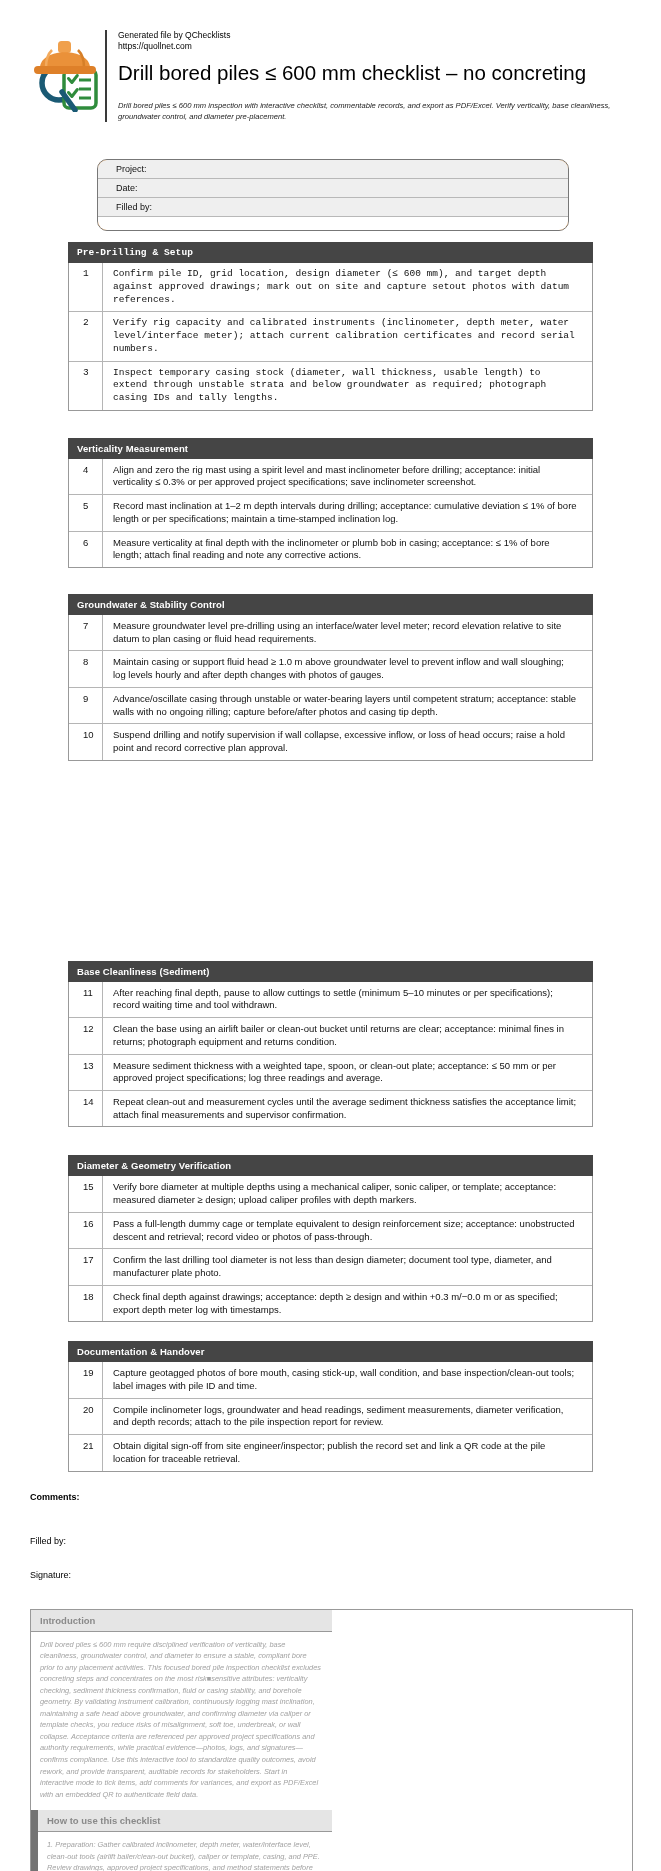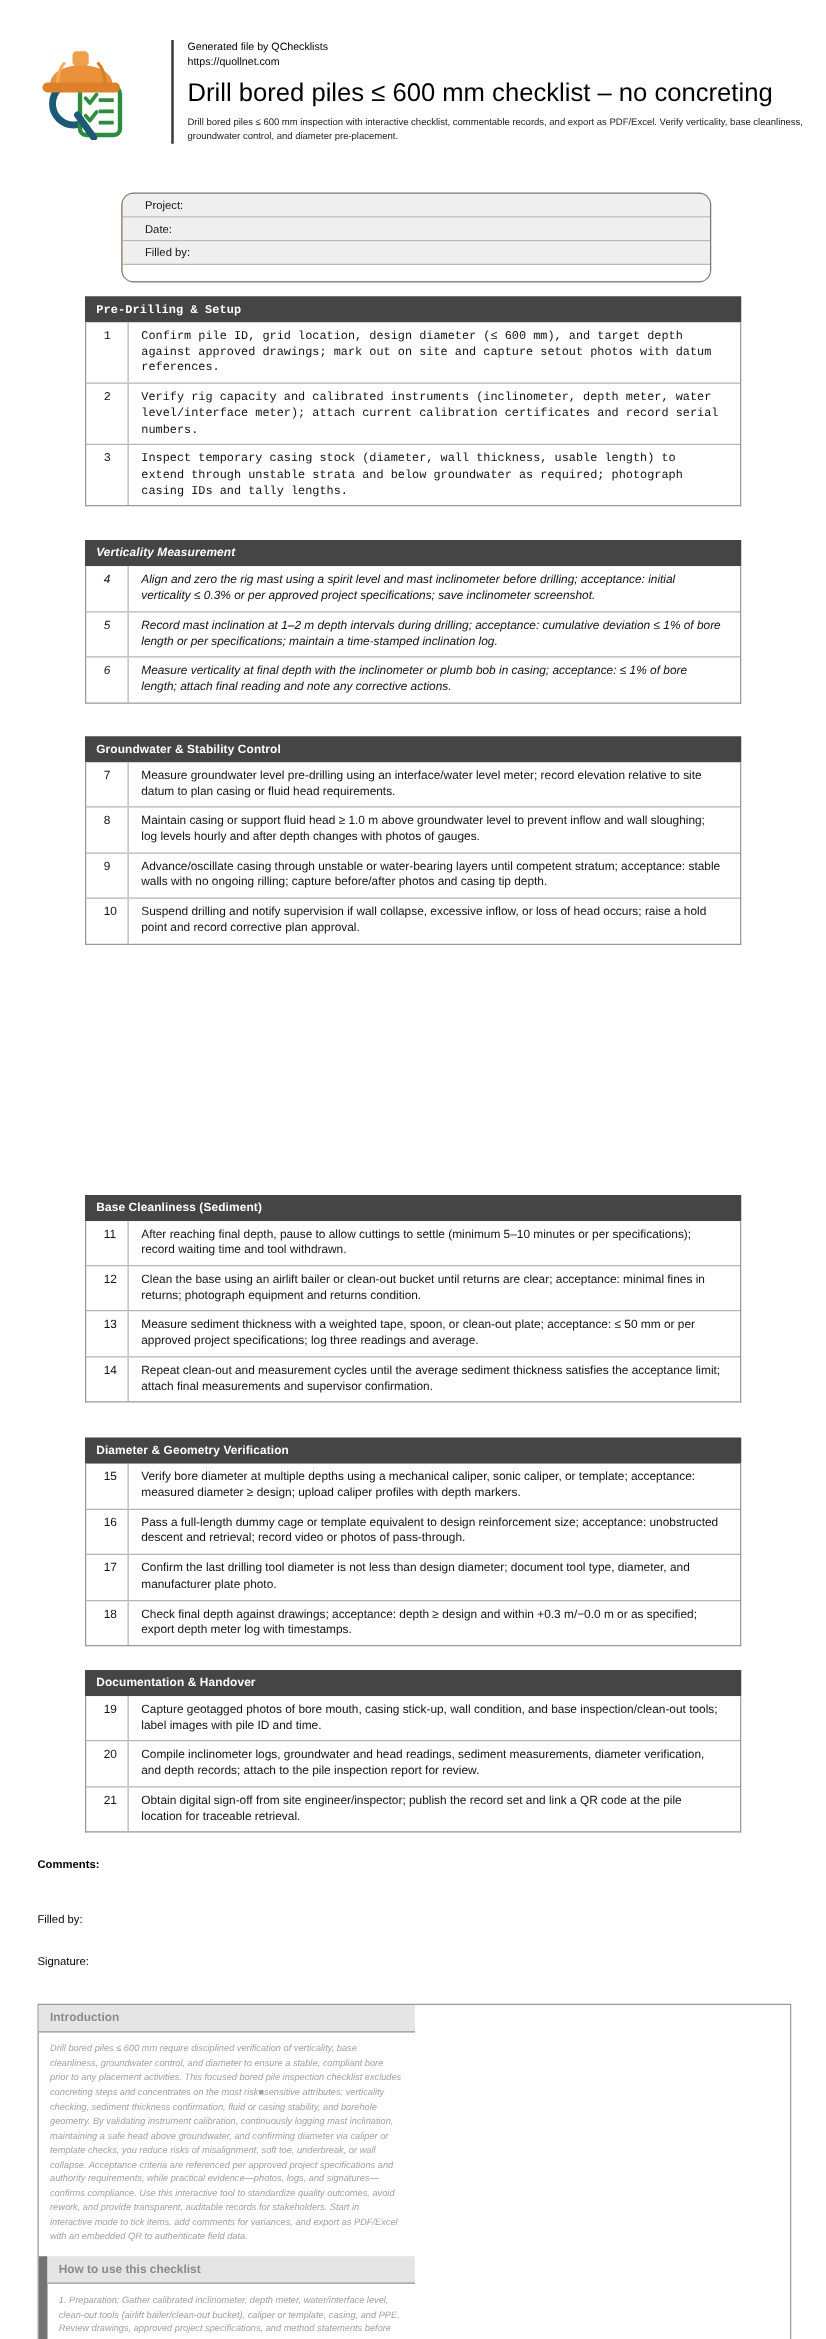--- a/index.html
+++ b/index.html
@@ -5,44 +5,44 @@
   * { margin:0; padding:0; box-sizing:border-box; }
   html,body { background:#fff; }
   body {
     width:661px; min-height:1871px;
     font-family:"Liberation Sans", sans-serif;
     color:#111;
     position:relative;
   }
 
   
-  .header { display:flex; padding:30px 0 0 30px; align-items:center;gap:32px; }
+  .header { display:flex; padding:30px 0 0 30px; align-items:flex-start; }
   .logo { flex:0 0 72px; width:72px; margin-top:2px; }
   .header-text { margin-left:3px; border-left:2px solid #3a3a3a; padding-left:11px; }
   .gen-line, .url-line { font-size:8.5px; line-height:1.35; color:#000; }
   .doc-title { font-size:20.5px; font-weight:400; line-height:1.22; margin-top:7px; max-width:485px; color:#000; }
-  .doc-subtitle { font-size:7.6px; line-height:1.4; margin-top:6px; max-width:505px; color:#222; }
+  .doc-subtitle { font-size:7.6px; line-height:1.4; margin-top:16px; max-width:505px; color:#222;font-style:italic; }
 
   
   .meta-box { margin:37px 0 0 97px; width:472px; border:1.5px solid #777; border-radius:10px; overflow:hidden; background:#fdba74; }
   .meta-row { height:19px; background:#efefef; border-bottom:1px solid #b8b8b8; }
   .meta-label { font-size:9px; line-height:19px; padding-left:18px; color:#111; display:block; }
   .meta-spacer { height:13px; background:#fff; }
 
   
   .check-section { width:525px; margin-left:68px; }
   .section-header { background:#454545; color:#fff; font-weight:bold; font-size:9.5px; padding:5px 9px; letter-spacing:0.1px; }
   .section-body { border:1px solid #999; border-top:none; background:#fff; }
   .check-row { display:flex; border-top:1px solid #b5b5b5; }
   .check-row:first-child { border-top:none; }
   .cell-num { flex:0 0 34px; padding:5px 0 5px 14px; border-right:1px solid #b5b5b5; font-size:9.5px; color:#111; }
   .cell-text { flex:1; padding:5px 14px 5px 10px; font-size:9.5px; line-height:1.34; color:#111; }
 
   .sec-1 { margin-top:11px;font-family:Liberation Mono, monospace; }
-  .sec-2 { margin-top:27px;font-style:italic; }
+  .sec-2 { margin-top:27px; }
   .sec-3 { margin-top:26px; }
   .sec-4 { margin-top:200px; }
   .sec-5 { margin-top:28px; }
   .sec-6 { margin-top:19px; }
 
   
   .comments-label { margin:20px 0 0 30px; font-size:9px; font-weight:bold; color:#000; }
   .filledby-label { margin:34px 0 0 30px; font-size:9px; color:#000; }
   .signature-label { margin:24px 0 0 30px; font-size:9px; color:#000; }
 

